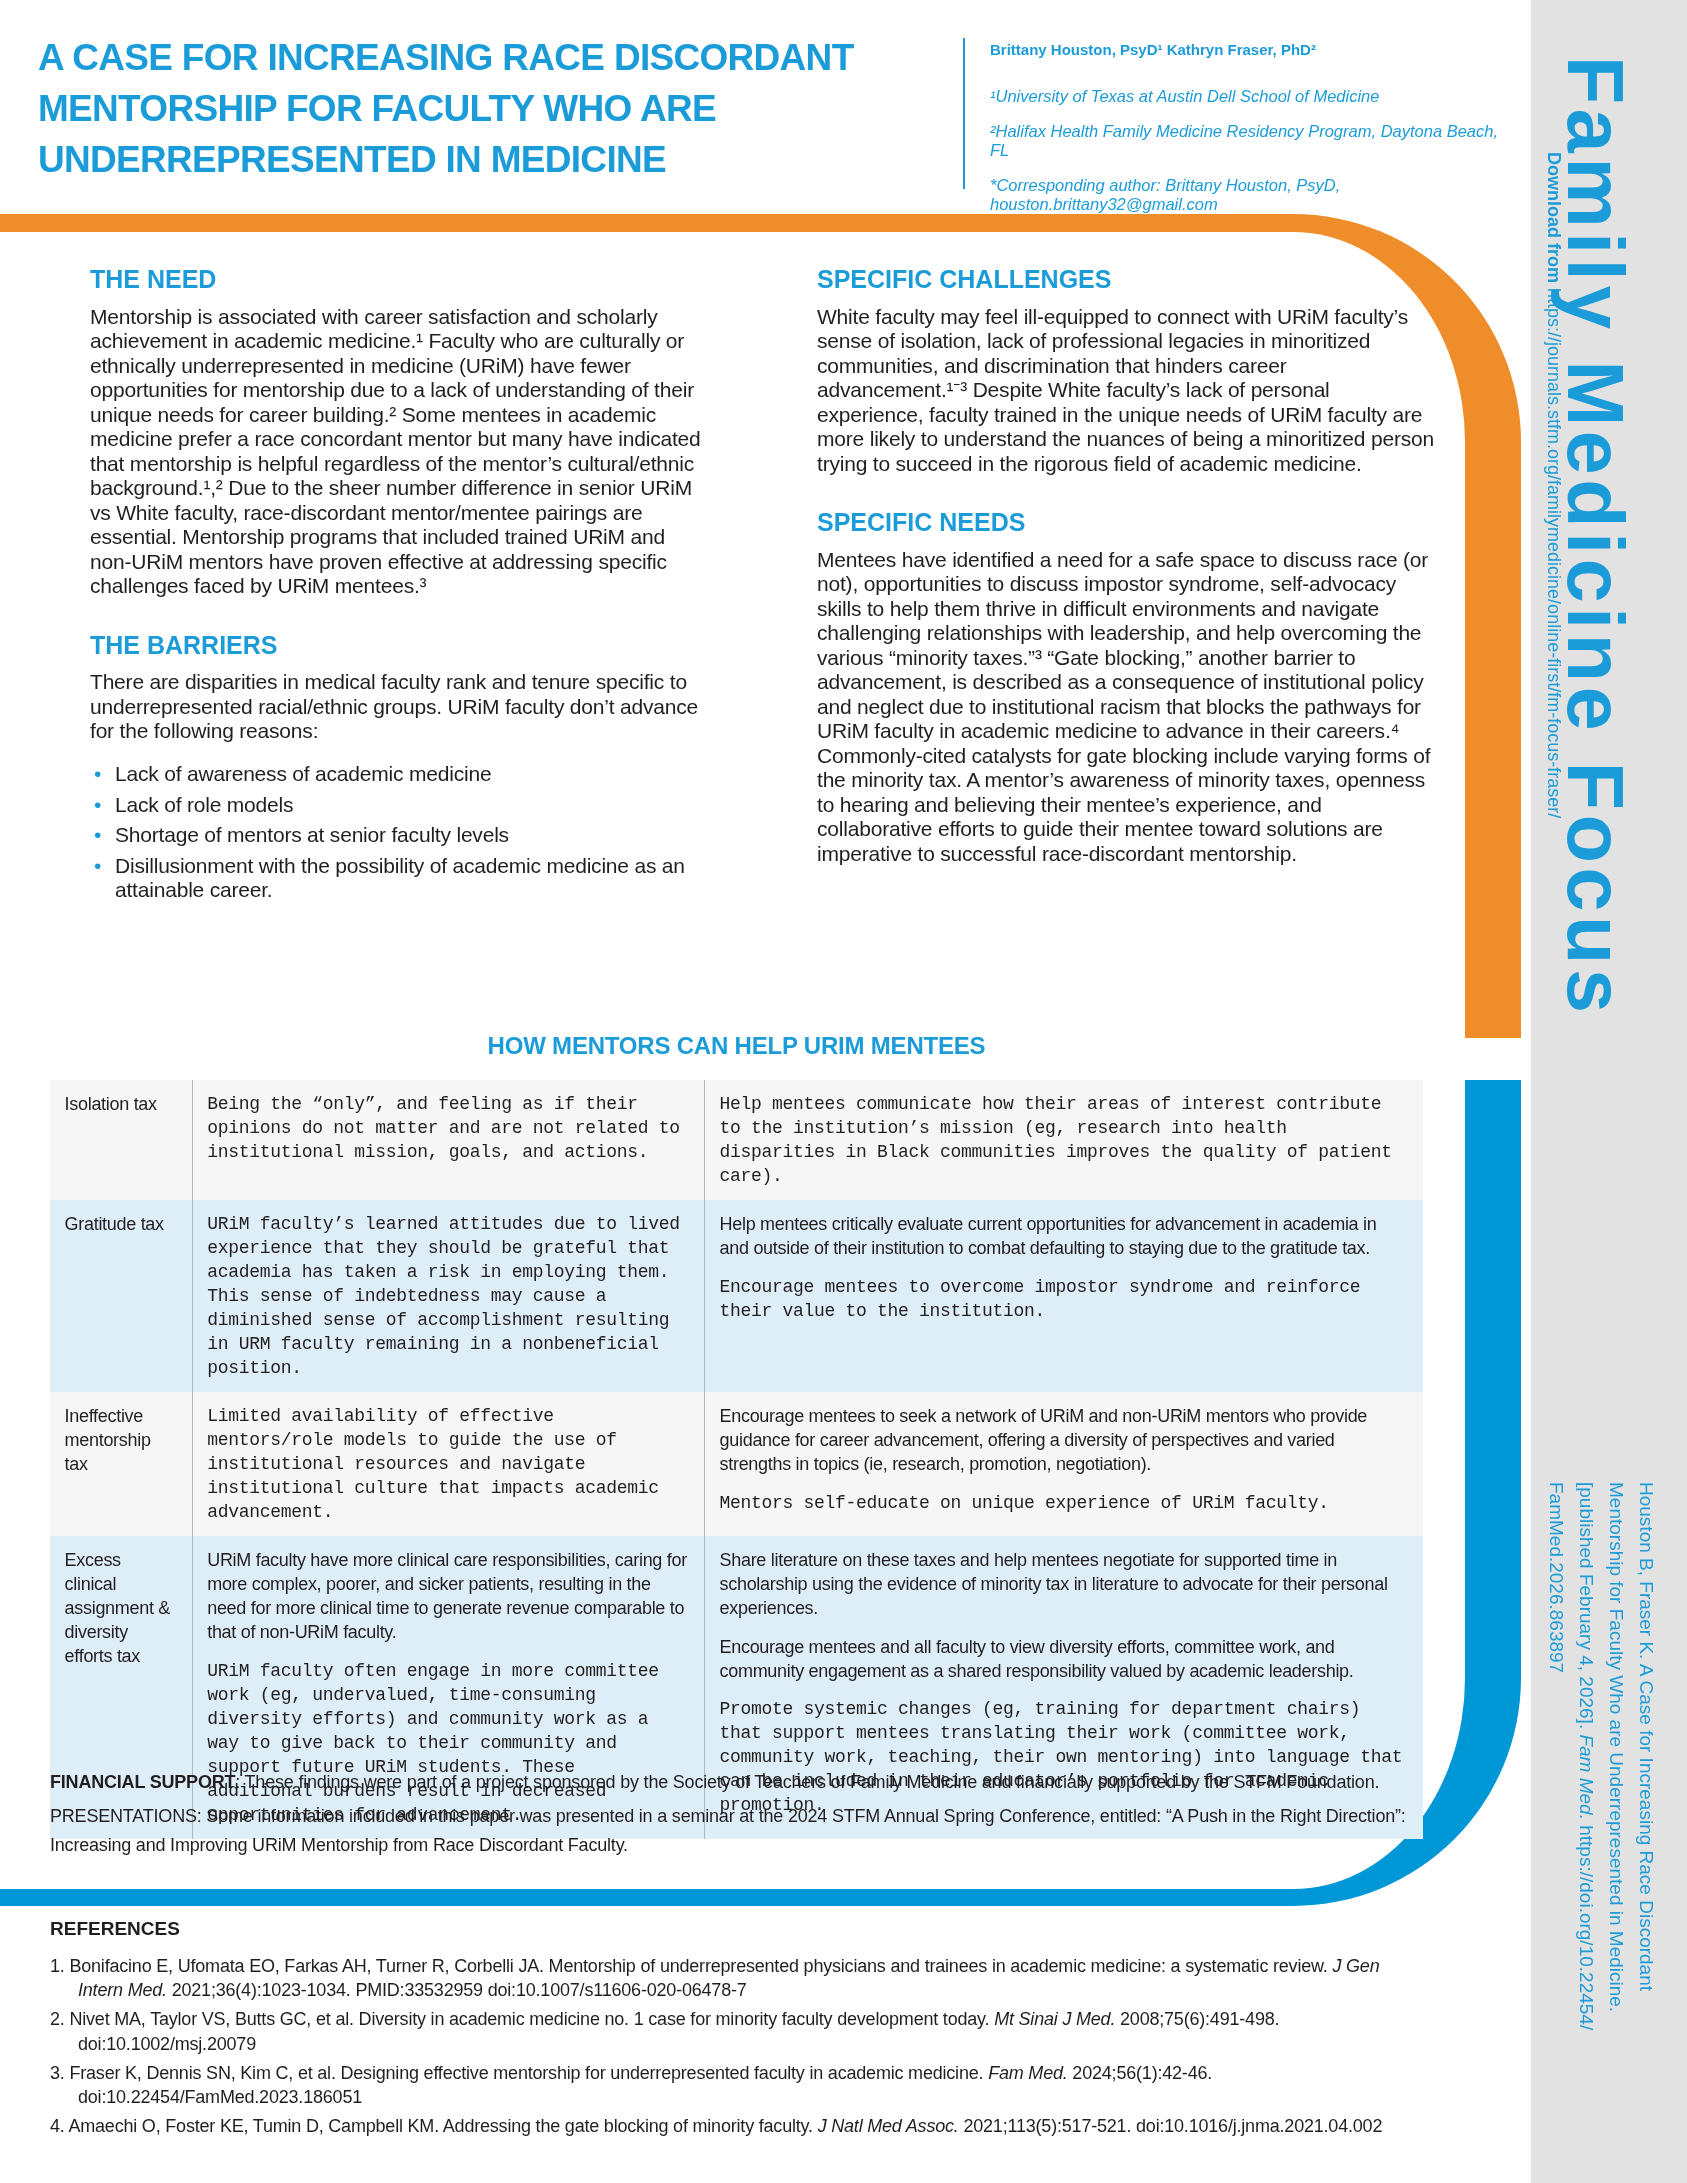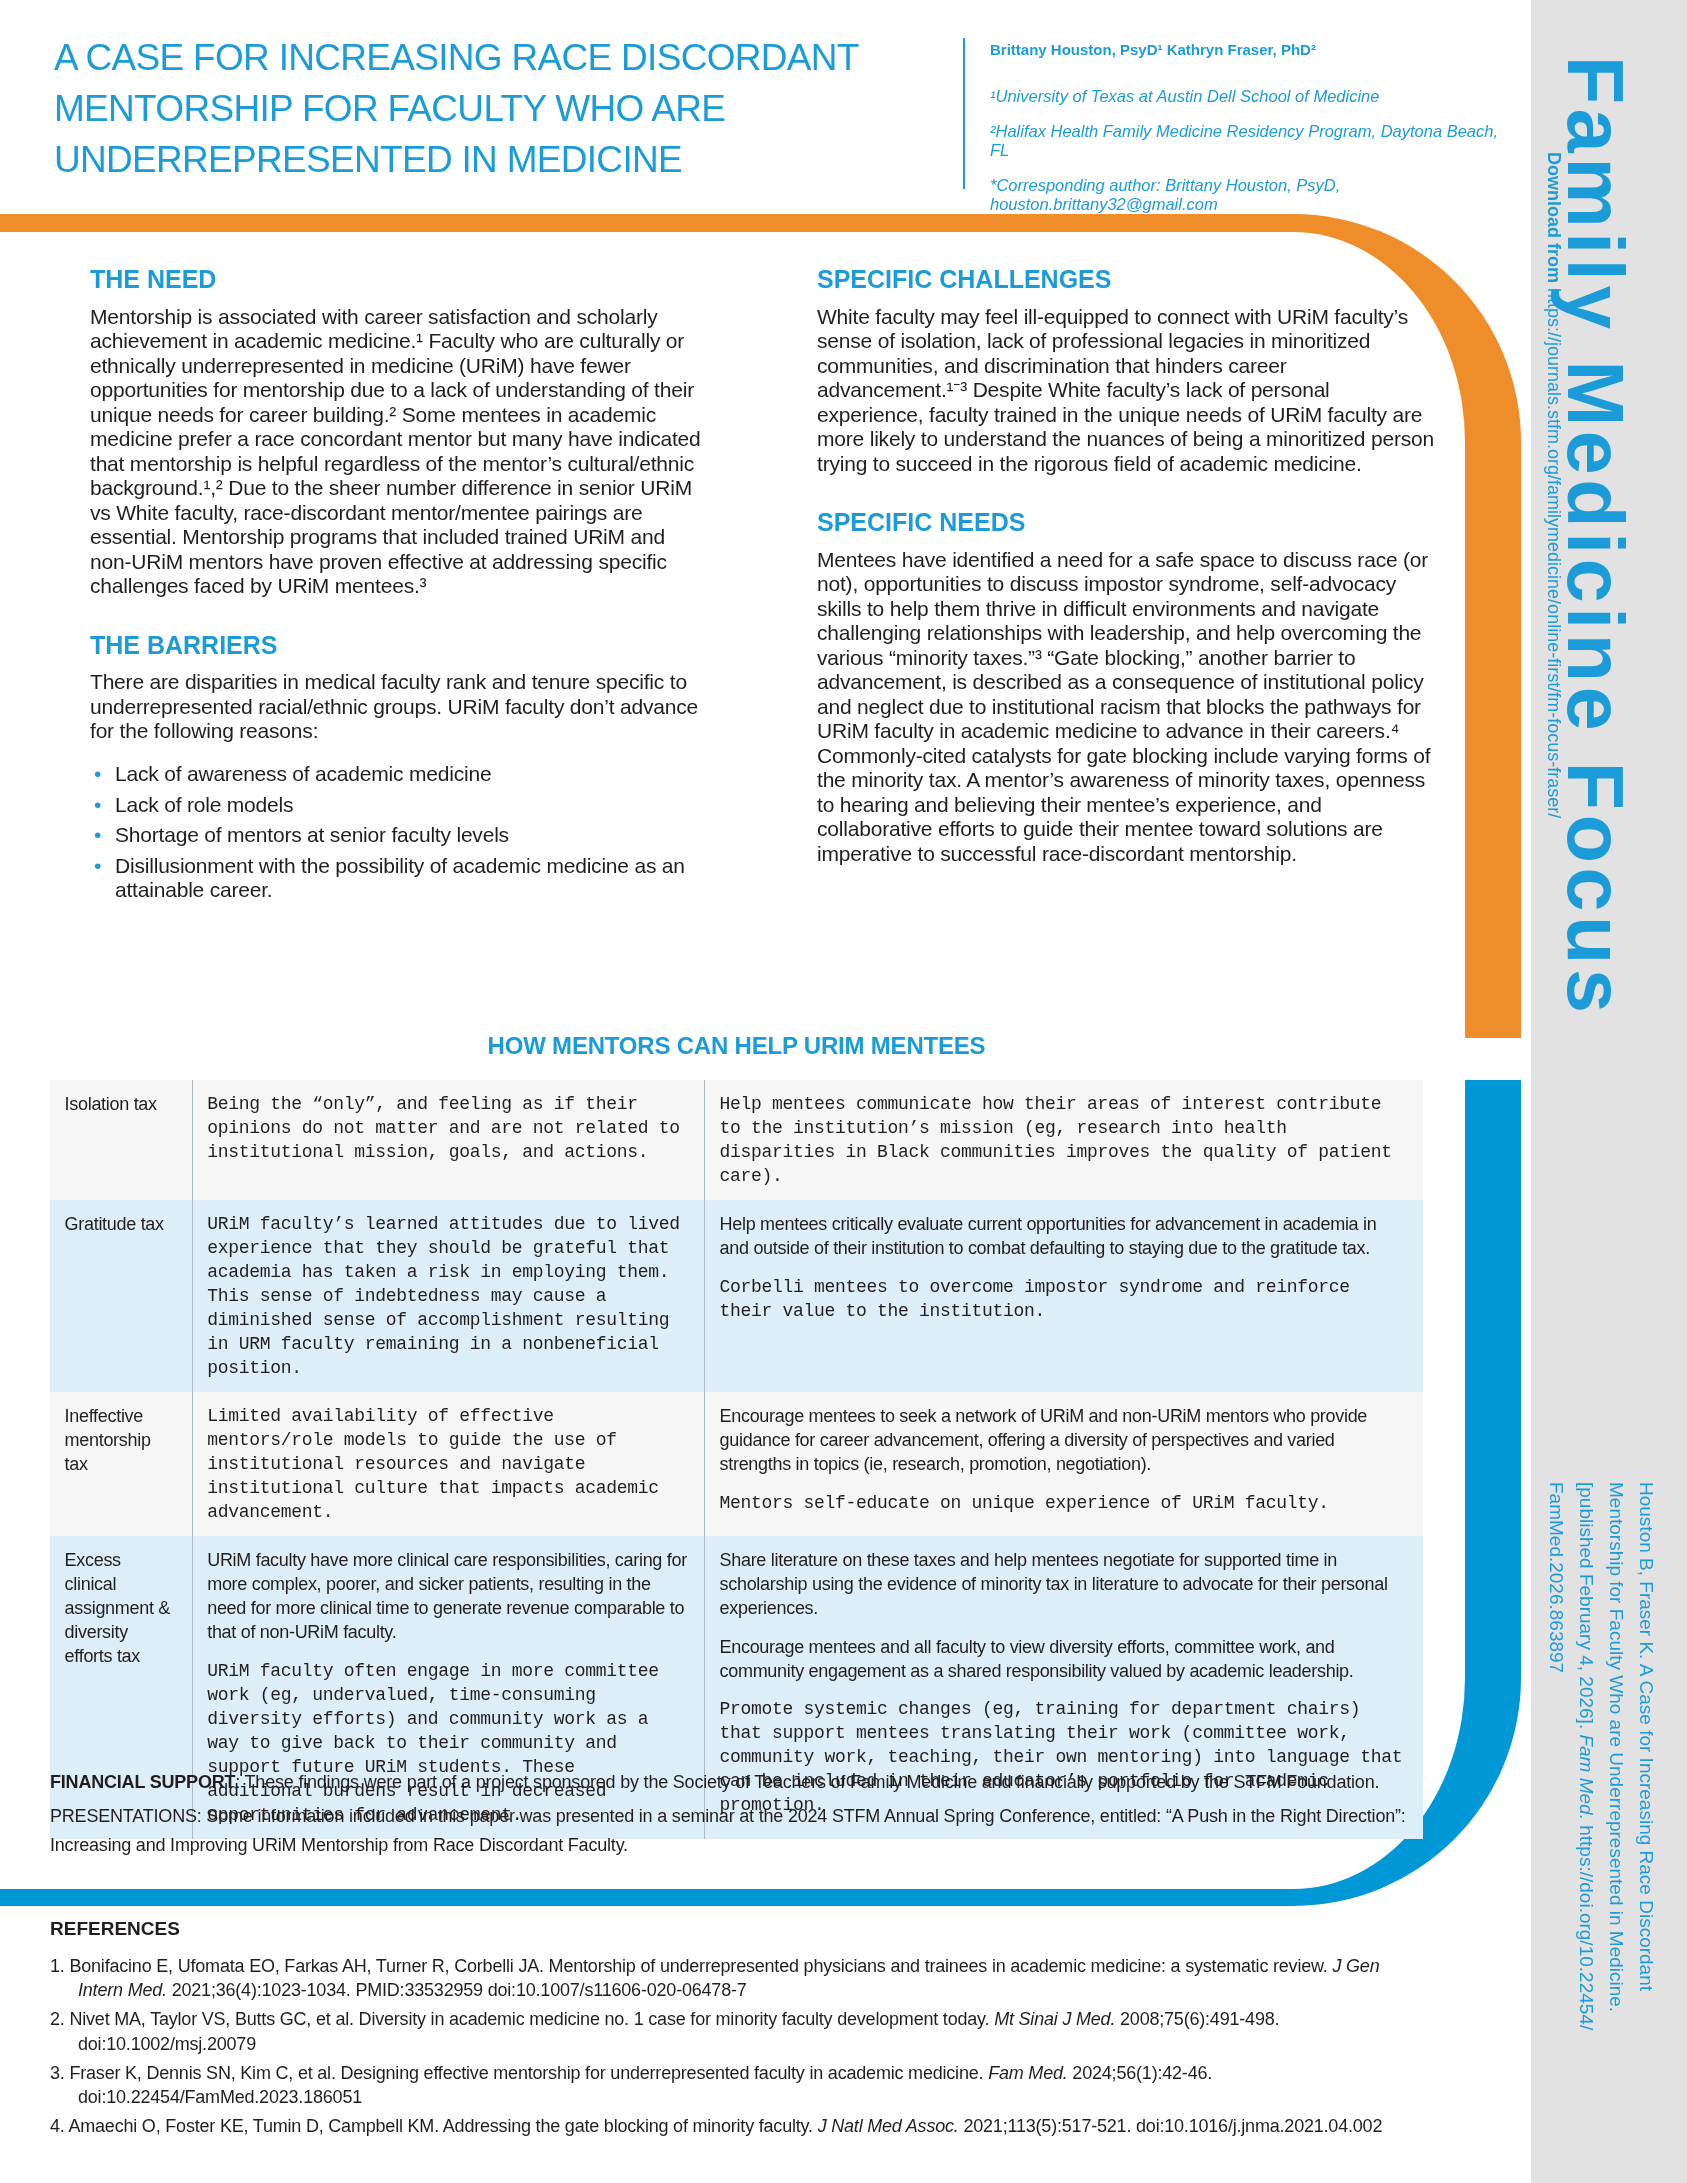--- a/index.html
+++ b/index.html
@@ -36,23 +36,23 @@
   }
   .blue-swoosh{
     position:absolute;left:0;top:1080px;width:1521px;height:826px;
     border-bottom:17px solid var(--accent-blue);
     border-right:56px solid var(--accent-blue);
     border-bottom-right-radius:228px;
     z-index:1;
   }
   
   .title-block{
-    position:absolute;left:54px;top:32px;width:906px;z-index:2;
-    color:var(--heading-blue);
-    font-size:37px;line-height:51px;font-weight:400;letter-spacing:-0.7px;
+    position:absolute;left:38px;top:32px;width:906px;z-index:2;
+    color:var(--heading-blue);
+    font-size:37px;line-height:51px;font-weight:700;letter-spacing:-0.7px;
   }
   .header-divider{
     position:absolute;left:963px;top:38px;width:2px;height:151px;
     background:var(--heading-blue);z-index:2;
   }
   .author-block{
     position:absolute;left:990px;top:41px;width:529px;z-index:2;
     color:var(--heading-blue);
   }
   .author-names{font-size:15px;font-weight:bold;margin-bottom:29px;}
@@ -206,21 +206,21 @@
           <p>Help mentees communicate how their areas of interest contribute to the institution’s mission (eg, research into health disparities in Black communities improves the quality of patient care).</p>
         </td>
       </tr>
       <tr class="r-blue row2">
         <td>Gratitude tax</td>
         <td>
           <p>URiM faculty’s learned attitudes due to lived experience that they should be grateful that academia has taken a risk in employing them. This sense of indebtedness may cause a diminished sense of accomplishment resulting in URM faculty remaining in a nonbeneficial position.</p>
         </td>
         <td>
           <p>Help mentees critically evaluate current opportunities for advancement in academia in and outside of their institution to combat defaulting to staying due to the gratitude tax.</p>
-          <p>Corbelli mentees to overcome impostor syndrome and reinforce their value to the institution.</p>
+          <p>Encourage mentees to overcome impostor syndrome and reinforce their value to the institution.</p>
         </td>
       </tr>
       <tr class="r-white row3">
         <td>Ineffective mentorship tax</td>
         <td>
           <p>Limited availability of effective mentors/role models to guide the use of institutional resources and navigate institutional culture that impacts academic advancement.</p>
         </td>
         <td>
           <p>Encourage mentees to seek a network of URiM and non-URiM mentors who provide guidance for career advancement, offering a diversity of perspectives and varied strengths in topics (ie, research, promotion, negotiation).</p>
           <p>Mentors self-educate on unique experience of URiM faculty.</p>

